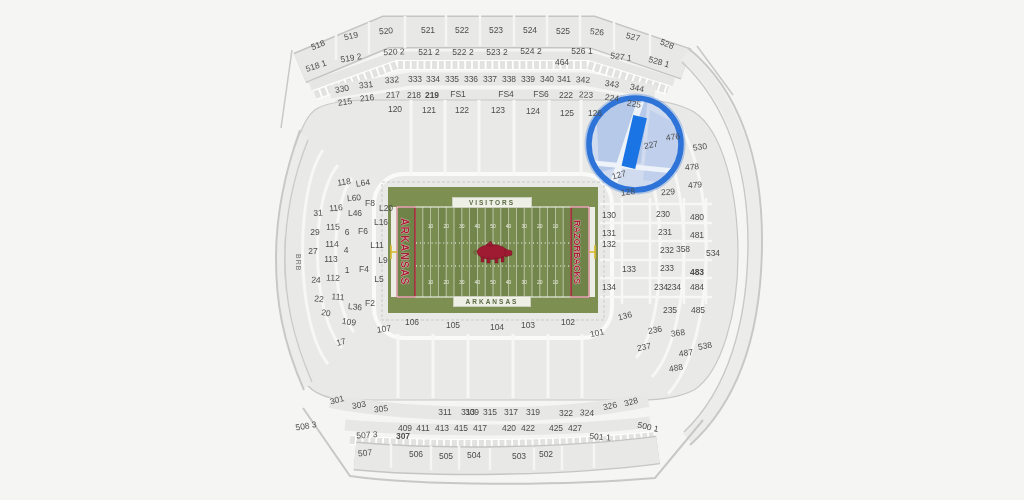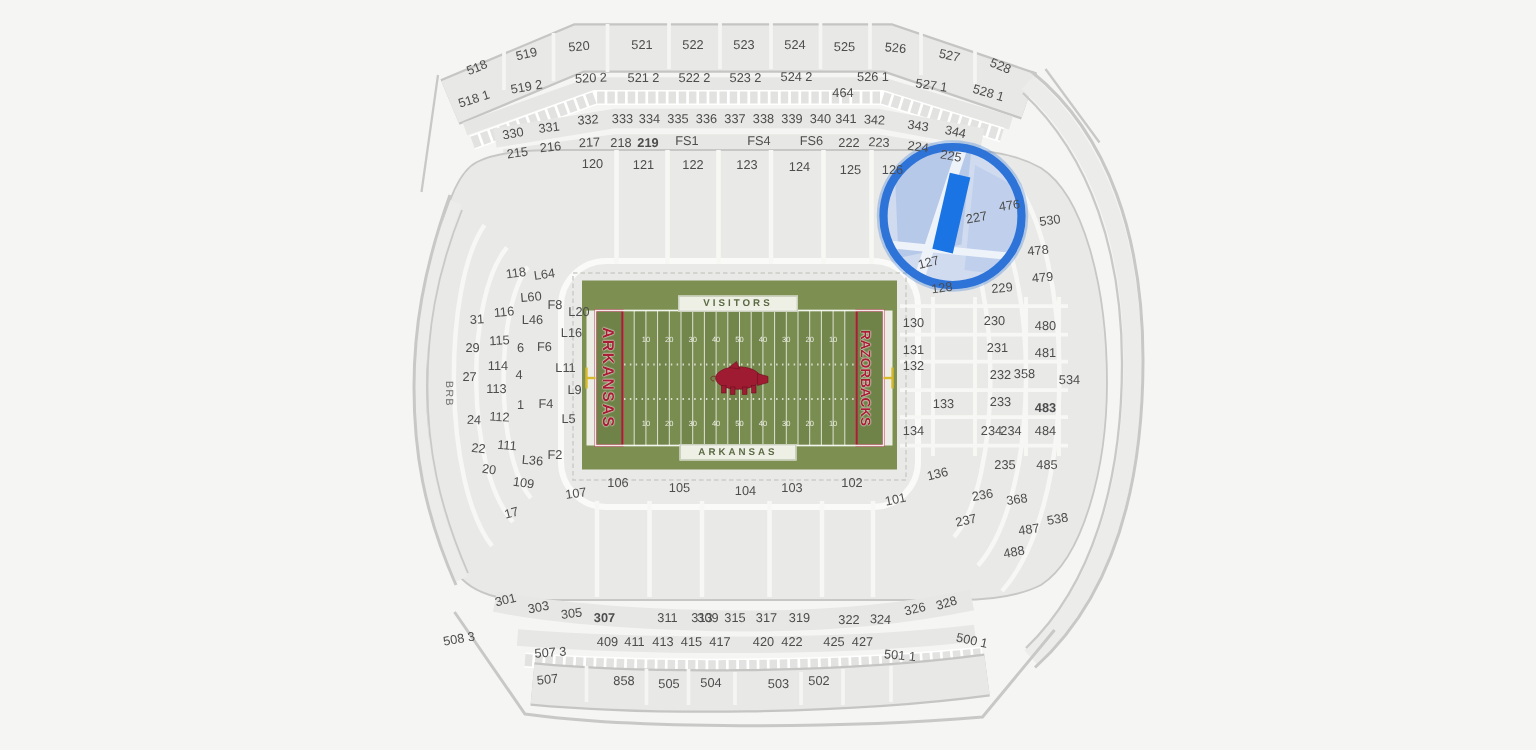--- a/index.html
+++ b/index.html
@@ -374,21 +374,21 @@
       <div class="lbl" style="left: 697px; top: 272px; color: rgb(77, 77, 77); transform: translate(-50%, -50%) rotate(0deg); font-weight: bold;">483</div>
       <div class="lbl" style="left: 697px; top: 287px; color: rgb(77, 77, 77); transform: translate(-50%, -50%) rotate(0deg);">484</div>
       <div class="lbl" style="left: 698px; top: 310px; color: rgb(77, 77, 77); transform: translate(-50%, -50%) rotate(0deg);">485</div>
       <div class="lbl" style="left: 678px; top: 333px; color: rgb(77, 77, 77); transform: translate(-50%, -50%) rotate(-8deg);">368</div>
       <div class="lbl" style="left: 705px; top: 346px; color: rgb(77, 77, 77); transform: translate(-50%, -50%) rotate(-10deg);">538</div>
       <div class="lbl" style="left: 686px; top: 353px; color: rgb(77, 77, 77); transform: translate(-50%, -50%) rotate(-8deg);">487</div>
       <div class="lbl" style="left: 676px; top: 368px; color: rgb(77, 77, 77); transform: translate(-50%, -50%) rotate(-10deg);">488</div>
       <div class="lbl" style="left: 337px; top: 400px; color: rgb(77, 77, 77); transform: translate(-50%, -50%) rotate(-14deg);">301</div>
       <div class="lbl" style="left: 359px; top: 405px; color: rgb(77, 77, 77); transform: translate(-50%, -50%) rotate(-11deg);">303</div>
       <div class="lbl" style="left: 381px; top: 409px; color: rgb(77, 77, 77); transform: translate(-50%, -50%) rotate(-7deg);">305</div>
-      <div class="lbl" style="left: 403px; top: 412px; color: rgb(77, 77, 77); transform: translate(-50%, -50%) rotate(0deg); font-weight: bold;">307</div>
+      <div class="lbl" style="left: 403px; top: 436px; color: rgb(77, 77, 77); transform: translate(-50%, -50%) rotate(0deg); font-weight: bold;">307</div>
       <div class="lbl" style="left: 424px; top: 412px; color: rgb(77, 77, 77); transform: translate(-50%, -50%) rotate(0deg); margin-left: 48px;">309</div>
       <div class="lbl" style="left: 445px; top: 412px; color: rgb(77, 77, 77); transform: translate(-50%, -50%) rotate(0deg);">311</div>
       <div class="lbl" style="left: 468px; top: 412px; color: rgb(77, 77, 77); transform: translate(-50%, -50%) rotate(0deg);">313</div>
       <div class="lbl" style="left: 490px; top: 412px; color: rgb(77, 77, 77); transform: translate(-50%, -50%) rotate(0deg);">315</div>
       <div class="lbl" style="left: 511px; top: 412px; color: rgb(77, 77, 77); transform: translate(-50%, -50%) rotate(0deg);">317</div>
       <div class="lbl" style="left: 533px; top: 412px; color: rgb(77, 77, 77); transform: translate(-50%, -50%) rotate(0deg);">319</div>
       <div class="lbl" style="left: 566px; top: 413px; color: rgb(77, 77, 77); transform: translate(-50%, -50%) rotate(0deg);">322</div>
       <div class="lbl" style="left: 587px; top: 413px; color: rgb(77, 77, 77); transform: translate(-50%, -50%) rotate(3deg);">324</div>
       <div class="lbl" style="left: 610px; top: 406px; color: rgb(77, 77, 77); transform: translate(-50%, -50%) rotate(-13deg);">326</div>
       <div class="lbl" style="left: 631px; top: 402px; color: rgb(77, 77, 77); transform: translate(-50%, -50%) rotate(-16deg);">328</div>
@@ -399,19 +399,19 @@
       <div class="lbl" style="left: 480px; top: 428px; color: rgb(77, 77, 77); transform: translate(-50%, -50%) rotate(0deg);">417</div>
       <div class="lbl" style="left: 509px; top: 428px; color: rgb(77, 77, 77); transform: translate(-50%, -50%) rotate(0deg);">420</div>
       <div class="lbl" style="left: 528px; top: 428px; color: rgb(77, 77, 77); transform: translate(-50%, -50%) rotate(0deg);">422</div>
       <div class="lbl" style="left: 556px; top: 428px; color: rgb(77, 77, 77); transform: translate(-50%, -50%) rotate(0deg);">425</div>
       <div class="lbl" style="left: 575px; top: 428px; color: rgb(77, 77, 77); transform: translate(-50%, -50%) rotate(0deg);">427</div>
       <div class="lbl" style="left: 306px; top: 426px; color: rgb(77, 77, 77); transform: translate(-50%, -50%) rotate(-10deg);">508 3</div>
       <div class="lbl" style="left: 367px; top: 435px; color: rgb(77, 77, 77); transform: translate(-50%, -50%) rotate(-4deg);">507 3</div>
       <div class="lbl" style="left: 600px; top: 437px; color: rgb(77, 77, 77); transform: translate(-50%, -50%) rotate(5deg);">501 1</div>
       <div class="lbl" style="left: 648px; top: 427px; color: rgb(77, 77, 77); transform: translate(-50%, -50%) rotate(12deg);">500 1</div>
       <div class="lbl" style="left: 365px; top: 453px; color: rgb(77, 77, 77); transform: translate(-50%, -50%) rotate(-6deg);">507</div>
-      <div class="lbl" style="left: 416px; top: 454px; color: rgb(77, 77, 77); transform: translate(-50%, -50%) rotate(0deg);">858</div>
+      <div class="lbl" style="left: 416px; top: 454px; color: rgb(77, 77, 77); transform: translate(-50%, -50%) rotate(0deg);">506</div>
       <div class="lbl" style="left: 446px; top: 456px; color: rgb(77, 77, 77); transform: translate(-50%, -50%) rotate(0deg);">505</div>
       <div class="lbl" style="left: 474px; top: 455px; color: rgb(77, 77, 77); transform: translate(-50%, -50%) rotate(0deg);">504</div>
       <div class="lbl" style="left: 519px; top: 456px; color: rgb(77, 77, 77); transform: translate(-50%, -50%) rotate(0deg);">503</div>
       <div class="lbl" style="left: 546px; top: 454px; color: rgb(77, 77, 77); transform: translate(-50%, -50%) rotate(0deg);">502</div>
     </div>
 </div>
 
 </body></html>

